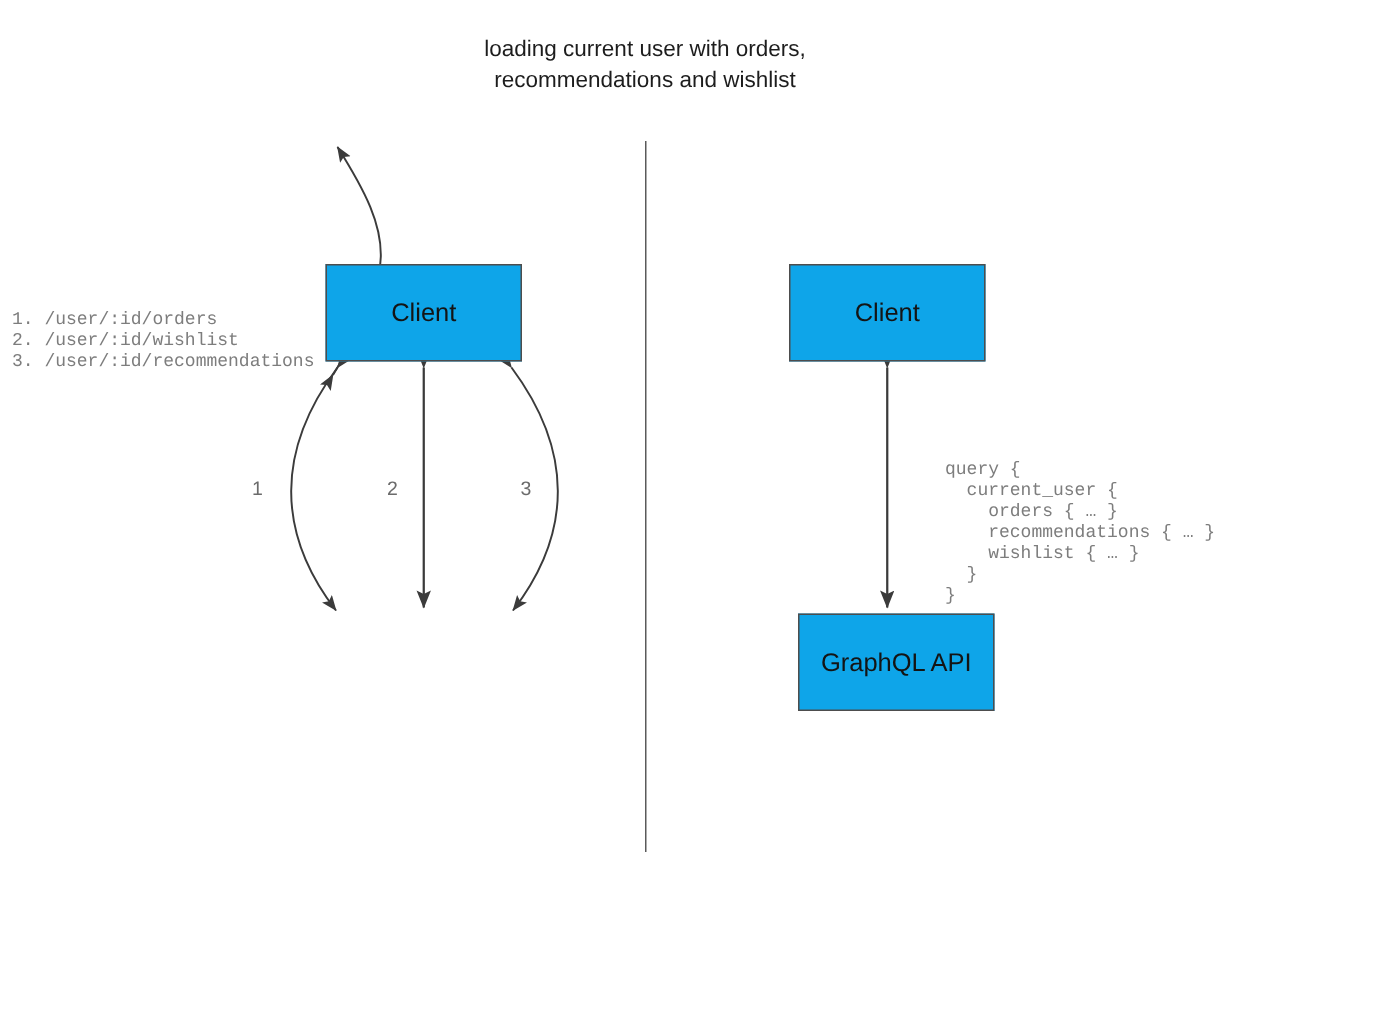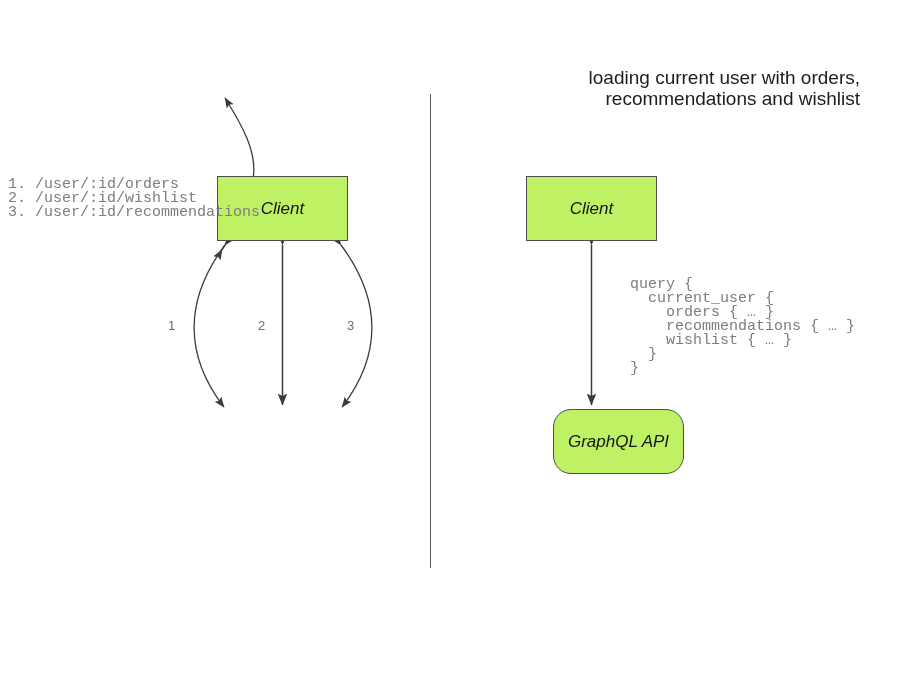--- a/index.html
+++ b/index.html
@@ -18,70 +18,69 @@
     overflow: hidden;
     background: #ffffff;
   }
 
   
   .title {
     position: absolute;
     left: 0;
     top: 22px;
     width: 860px;
-    text-align: right;
-    font-size: 19px;
+    text-align: center;
+    font-size: 15px;
     line-height: 21px;
     color: #1d1d1d;
     font-family: "Liberation Sans", sans-serif;
     white-space: pre-line;
-    margin-top: 45px;
   }
 
   
   .divider {
     position: absolute;
     left: 430px;
     top: 94px;
     width: 1px;
     height: 474px;
     background: #5a5a5a;
   }
 
   
   .node {
     position: absolute;
     width: 131px;
     height: 65px;
-    background: #bef264;
+    background: #0ea5e9;
     border: 1px solid #4d4d4d;
     box-sizing: border-box;
     display: flex;
     align-items: center;
     justify-content: center;
     font-size: 17px;
     color: #141414;
     font-family: "Liberation Sans", sans-serif;
-    font-style: italic;
   }
   .node .node-label { pointer-events: none; }
 
   #node-client-rest { left: 217px; top: 176px; }
   #node-rest-api    { left: 217px; top: 409px; }
   #node-client-gql  { left: 526px; top: 176px; }
-  #node-graphql-api { left: 553px; top: 409px; border-radius: 18px; }
+  #node-graphql-api { left: 532px; top: 409px; }
 
   
   .mono {
     position: absolute;
     font-family: "Liberation Mono", "DejaVu Sans Mono", monospace;
-    font-size: 15px;
+    font-size: 12px;
     line-height: 14px;
     color: #7d7d7d;
     white-space: pre;
+    margin-top: 28px;
   }
   #rest-endpoints { left: 8px; top: 178px; }
   #graphql-query  { left: 630px; top: 278px; }
 
   
   .edge-num {
     position: absolute;
     font-size: 13px;
     color: #6b6b6b;
     font-family: "Liberation Sans", sans-serif;

